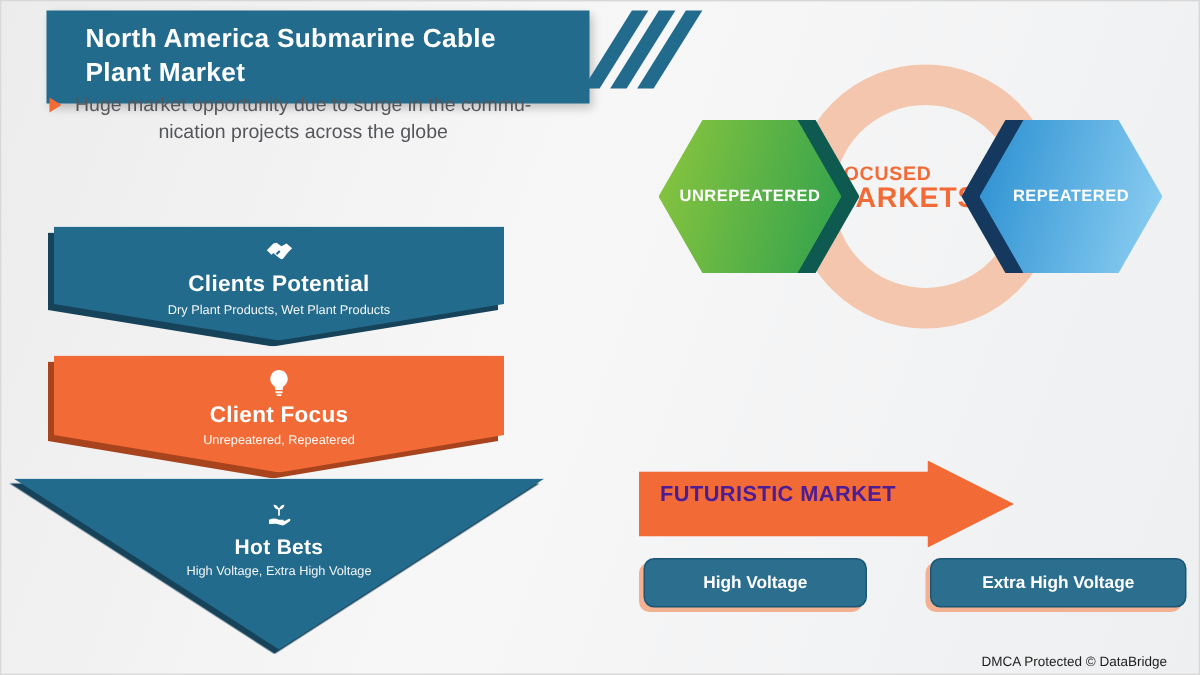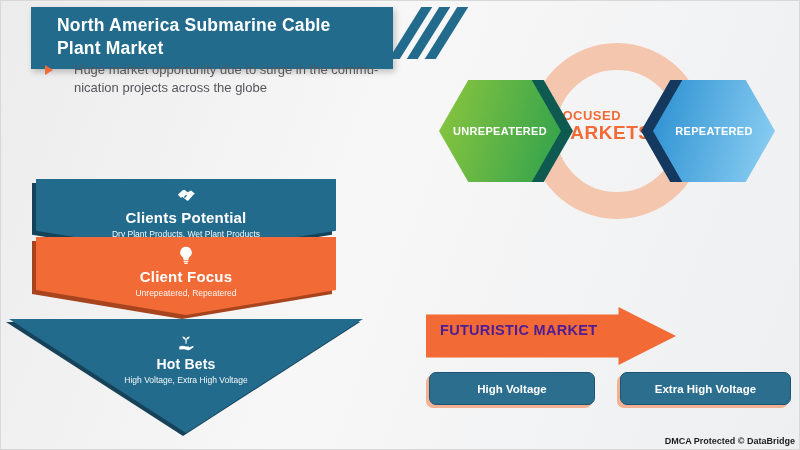--- a/index.html
+++ b/index.html
@@ -15,33 +15,33 @@
   .banner{
     position:absolute; left:30px; top:6px; width:362px;
     background:#236b8c; color:#fff; padding:7px 26px 9px;
     box-shadow:2px 3px 6px rgba(0,0,0,.22);
   }
   .banner .line{ display:block; font-size:17.5px; font-weight:700; line-height:1.3; letter-spacing:.2px; }
   .stripes{ position:absolute; left:404px; top:6px; height:52px; display:flex; gap:7px; transform:skewX(-32deg); }
   .stripe{ width:11px; height:52px; background:#236b8c; }
 
   
-  .bullet{ position:absolute; left:44px; top:60px; width:356px; display:flex; gap:21px; }
+  .bullet{ position:absolute; left:32px; top:60px; width:356px; display:flex; gap:9px;text-align:center; }
   .bullet-marker{ width:0; height:0; border-left:8px solid #f26a35;
     border-top:5px solid transparent; border-bottom:5px solid transparent; margin-top:4px; flex:none; }
   .bullet p span{ display:block; font-size:13px; color:#55565a; line-height:1.42; }
 
   
   .band-wrap{ position:absolute; }
   .bw1{ left:35px; top:150px; filter:drop-shadow(-4px 4px 0 #16425a); }
   .bw2{ left:35px; top:236px; filter:drop-shadow(-4px 4px 0 #a7441e); }
   .bw3{ left:8px;  top:318px; filter:drop-shadow(-3px 3px 0 #16425a); }
   .band{ color:#fff; text-align:center; }
   .b1{ width:300px; height:76px; background:#236b8c;
-       clip-path:polygon(0 0,100% 0,100% 68%,50% 100%,0 68%); padding-top:7px;margin-top:28px; }
+       clip-path:polygon(0 0,100% 0,100% 68%,50% 100%,0 68%); padding-top:7px; }
   .b2{ width:300px; height:78px; background:#f26a35;
        clip-path:polygon(0 0,100% 0,100% 68%,50% 100%,0 68%); padding-top:8px; }
   .b3{ width:354px; height:114px; background:#236b8c;
        clip-path:polygon(0 0,100% 0,50% 100%); padding-top:14px; }
   .band .icon{ display:block; height:21px; margin-bottom:2px; }
   .band .icon svg{ width:20px; height:20px; }
   .band-title{ font-size:15px; font-weight:700; letter-spacing:.2px; }
   .band-sub{ font-size:8.5px; margin-top:3px; opacity:.95; }
   .b3 .band-title{ font-size:14px; }
 
@@ -69,25 +69,25 @@
     color:#4c1d95; padding:15px 0 0 14px;
   }
   .fb-title{ font-size:14.5px; font-weight:700; letter-spacing:.3px; }
   .fb-sub{ font-size:10.5px; letter-spacing:1.2px; }
 
   .volt-box{
     position:absolute; height:33px; background:#2b6e8e; border:1px solid #1c5674; border-radius:7px;
     color:#fff; font-size:11.5px; font-weight:600; display:flex; align-items:center; justify-content:center;
     box-shadow:-3px 3px 0 #f2b193;
   }
-  .vb1{ left:428px; top:371px; width:166px;text-align:center; }
+  .vb1{ left:428px; top:371px; width:149px;text-align:center; }
   .vb2{ left:619px; top:371px; width:171px; }
 
   
-  .footer{ position:absolute; right:4px; bottom:3px; font-size:9px; color:#1d1d1d; font-weight:700; }
+  .footer{ position:absolute; right:21px; bottom:3px; font-size:9px; color:#1d1d1d; font-weight:400; }
 </style>
 </head>
 <body>
 
 <div class="slide">
 
   <div class="banner">
     <h1>
       <span class="line">North America Submarine Cable</span>
       <span class="line">Plant Market</span>

